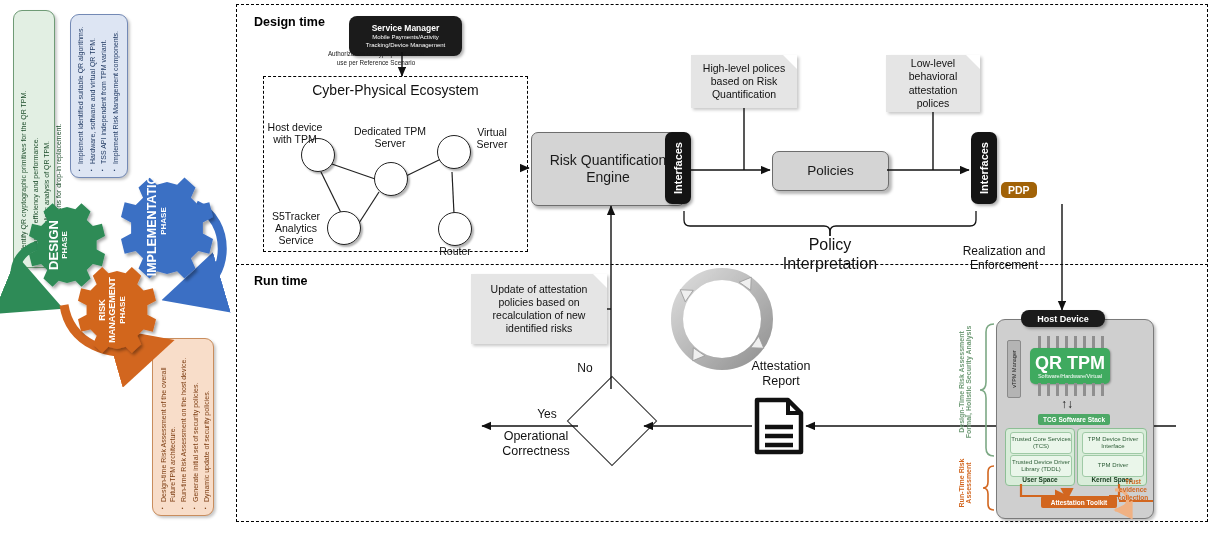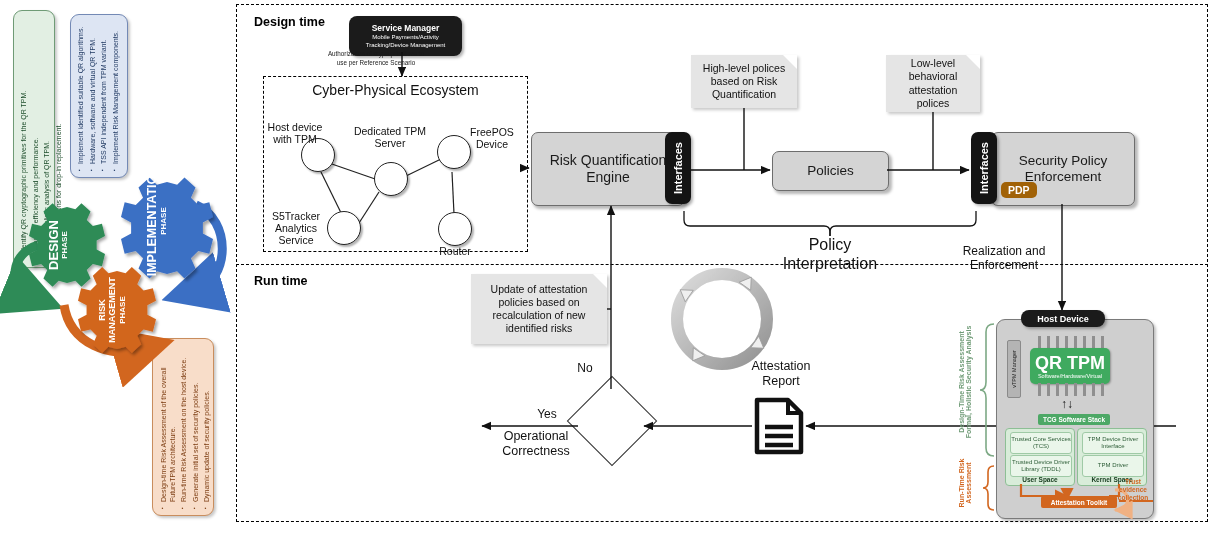--- a/index.html
+++ b/index.html
@@ -201,21 +201,21 @@
   </svg>
 
   <div class="node" style="left:65px;top:134px;width:32px;height:32px;"></div>
   <div class="node" style="left:138px;top:158px;width:32px;height:32px;"></div>
   <div class="node" style="left:201px;top:131px;width:32px;height:32px;"></div>
   <div class="node" style="left:91px;top:207px;width:32px;height:32px;"></div>
   <div class="node" style="left:202px;top:208px;width:32px;height:32px;"></div>
 
   <div class="nlabel" style="left:28px;top:117px;width:62px;">Host device with TPM</div>
   <div class="nlabel" style="left:117px;top:121px;width:74px;">Dedicated TPM  Server</div>
-  <div class="nlabel" style="left:228px;top:122px;width:56px;">FreePOS Device</div>
+  <div class="nlabel" style="left:228px;top:122px;width:56px;">Virtual Server</div>
   <div class="nlabel" style="left:28px;top:206px;width:64px;">S5Tracker Analytics Service</div>
   <div class="nlabel" style="left:190px;top:241px;width:58px;">Router</div>
 
   <div class="greybox" style="left:295px;top:128px;width:140px;height:72px;font-size:14px;padding:0 6px;">Risk Quantification Engine</div>
   <div class="iface" style="left:429px;top:128px;width:26px;height:72px;">
     <span>Interfaces</span>
   </div>
 
   <div class="note" style="left:455px;top:51px;width:106px;height:53px;font-size:10.5px;">
     <div class="fold"></div>
@@ -224,23 +224,20 @@
 
   <div class="greybox" style="left:536px;top:147px;width:115px;height:38px;font-size:13.5px;">Policies</div>
 
   <div class="note" style="left:650px;top:51px;width:94px;height:57px;font-size:10.5px;">
     <div class="fold"></div>
     <span>Low-level behavioral attestation polices</span>
   </div>
 
   <div class="iface" style="left:735px;top:128px;width:26px;height:72px;">
     <span>Interfaces</span>
-  </div>
-  <div class="greybox" style="left:755px;top:128px;width:142px;height:72px;font-size:13.5px;">
-    <span>Security Policy Enforcement</span>
   </div>
   <div style="position:absolute;left:765px;top:178px;background:#a16207;color:#fff;font-size:10.5px;
               font-weight:bold;border-radius:5px;padding:2px 7px;z-index:4;">PDP</div>
 
   <svg class="ovl">
     <path d="M448,207 L448,216 Q448,222 454,222 L588,222 Q594,222 594,228 L594,232" stroke="#111" stroke-width="1.3" fill="none"></path>
     <path d="M594,232 L594,228 Q594,222 600,222 L734,222 Q740,222 740,216 L740,207" stroke="#111" stroke-width="1.3" fill="none"></path>
   </svg>
   <div class="flowtxt" style="left:524px;top:231px;width:140px;font-size:16px;">Policy Interpretation</div>
 

